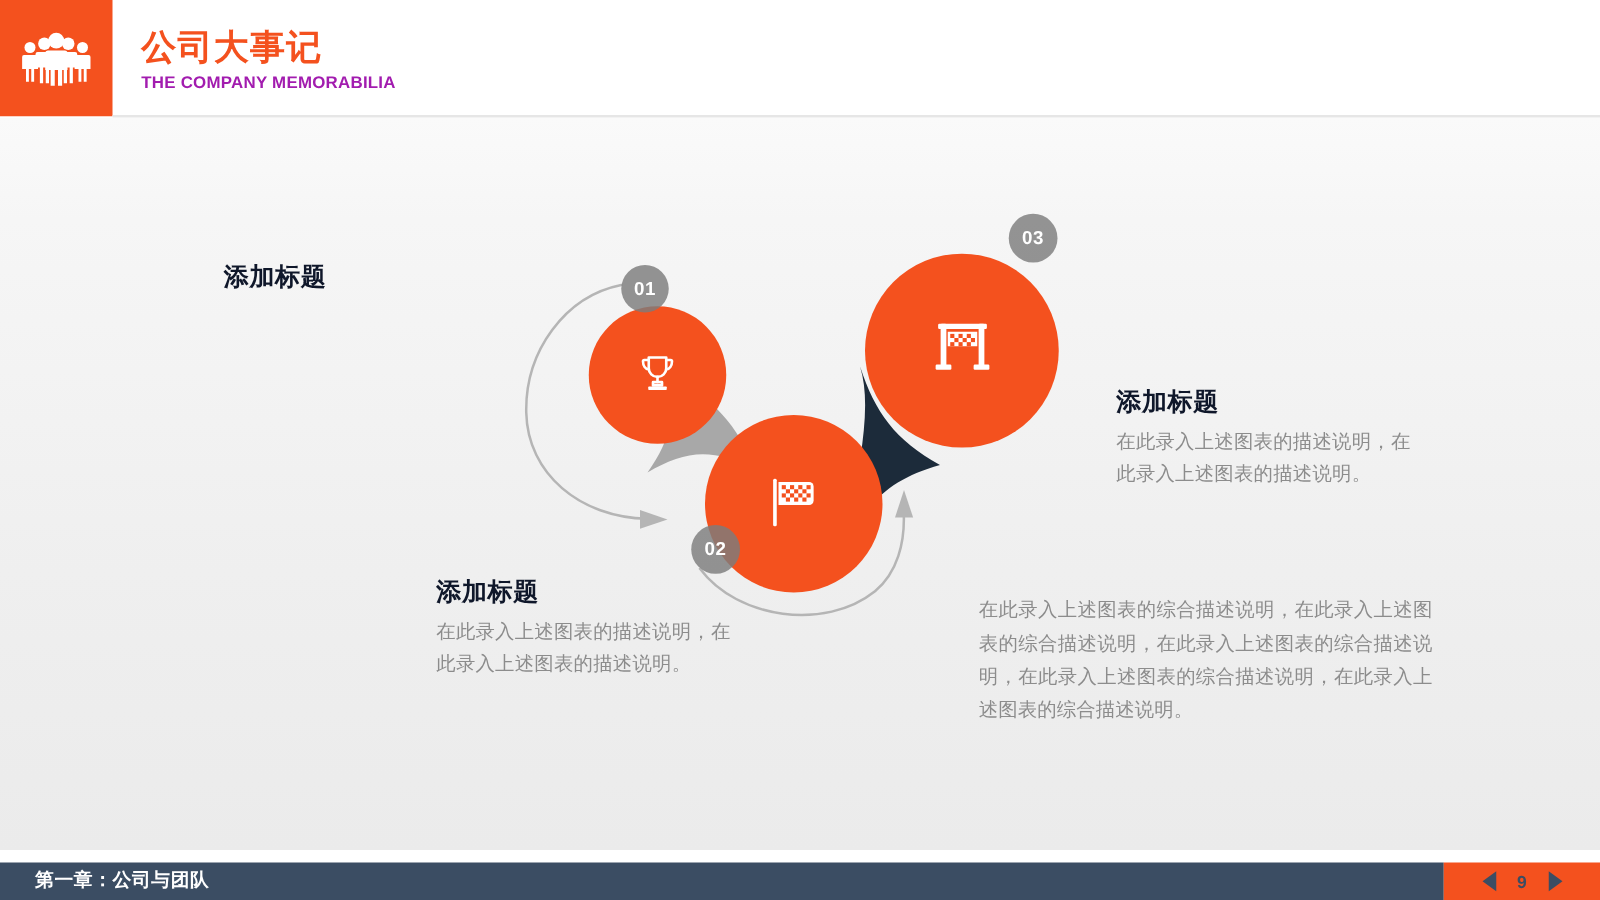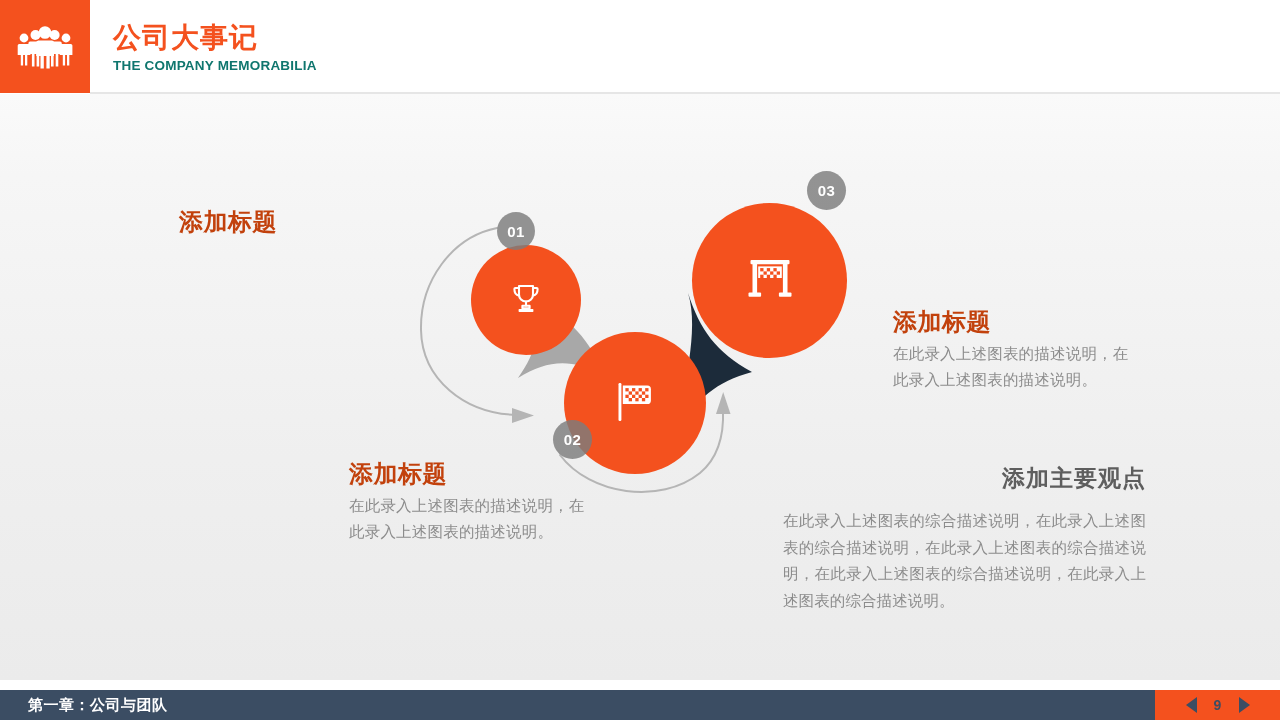--- a/index.html
+++ b/index.html
@@ -52,21 +52,21 @@
     font-size: 28px;
     font-weight: bold;
     color: #f4511e;
     letter-spacing: 1px;
     line-height: 34px;
     white-space: nowrap;
   }
   .header-title-en {
     font-size: 13.5px;
     font-weight: bold;
-    color: #0f766e;
+    color: #a21caf;
     letter-spacing: 0.2px;
     line-height: 18px;
     margin-top: 2px;
     white-space: nowrap;
   }
   .header-rule {
     position: absolute;
     left: 90px;
     top: 92px;
     width: 1190px;
@@ -79,23 +79,23 @@
     position: absolute;
     left: 0; top: 94px;
     width: 1280px;
     height: 586px;
     background: linear-gradient(180deg, #fafafa 0%, #f6f6f6 14%, #efefef 62%, #ebebeb 100%);
   }
 
   
   .tblock { position: absolute; }
   .tblock .t-head {
-    font-size: 24px;
-    font-weight: bold;
-    color: #c2410c;
+    font-size: 20px;
+    font-weight: bold;
+    color: #0f172a;
     line-height: 28px;
     letter-spacing: 0.5px;
     margin-bottom: 5px;
   }
   .tblock .t-body {
     font-size: 15.5px;
     color: #8c8c8c;
     line-height: 25.5px;
     letter-spacing: 0.2px;
   }
@@ -366,21 +366,20 @@
     <div class="t-head">添加标题</div>
     <div class="t-body">在此录入上述图表的描述说明，在此录入上述图表的描述说明。</div>
   </div>
 
   <div class="tblock" id="block-3">
     <div class="t-head">添加标题</div>
     <div class="t-body">在此录入上述图表的描述说明，在此录入上述图表的描述说明。</div>
   </div>
 
   <div class="main-block">
-    <div class="m-head">添加主要观点</div>
     <div class="m-body">在此录入上述图表的综合描述说明，在此录入上述图表的综合描述说明，在此录入上述图表的综合描述说明，在此录入上述图表的综合描述说明，在此录入上述图表的综合描述说明。</div>
   </div>
 
   <div class="footer">
     <div class="footer-left">
       <div class="footer-chapter">第一章：公司与团队</div>
     </div>
     <div class="footer-right">
       <div class="nav-arrow nav-prev"></div>
       <div class="page-num">9</div>

